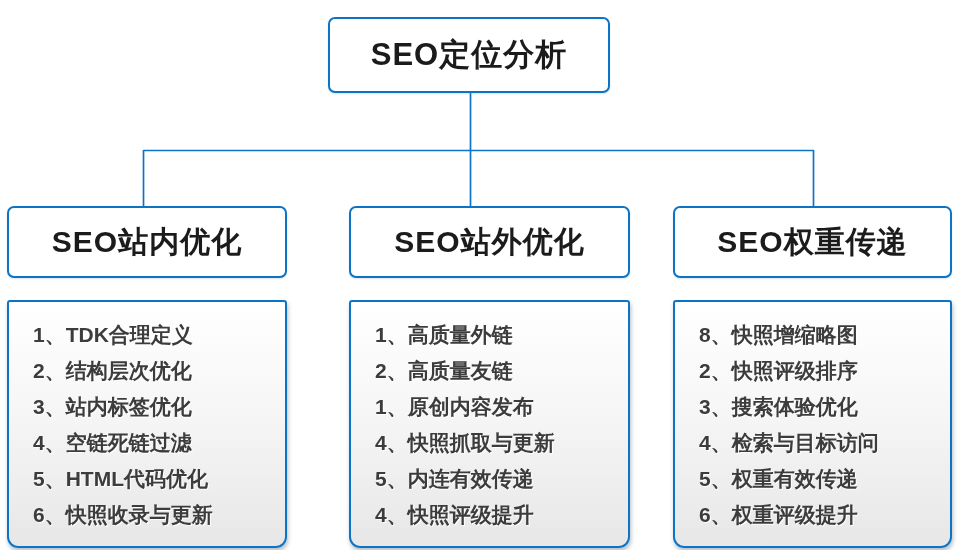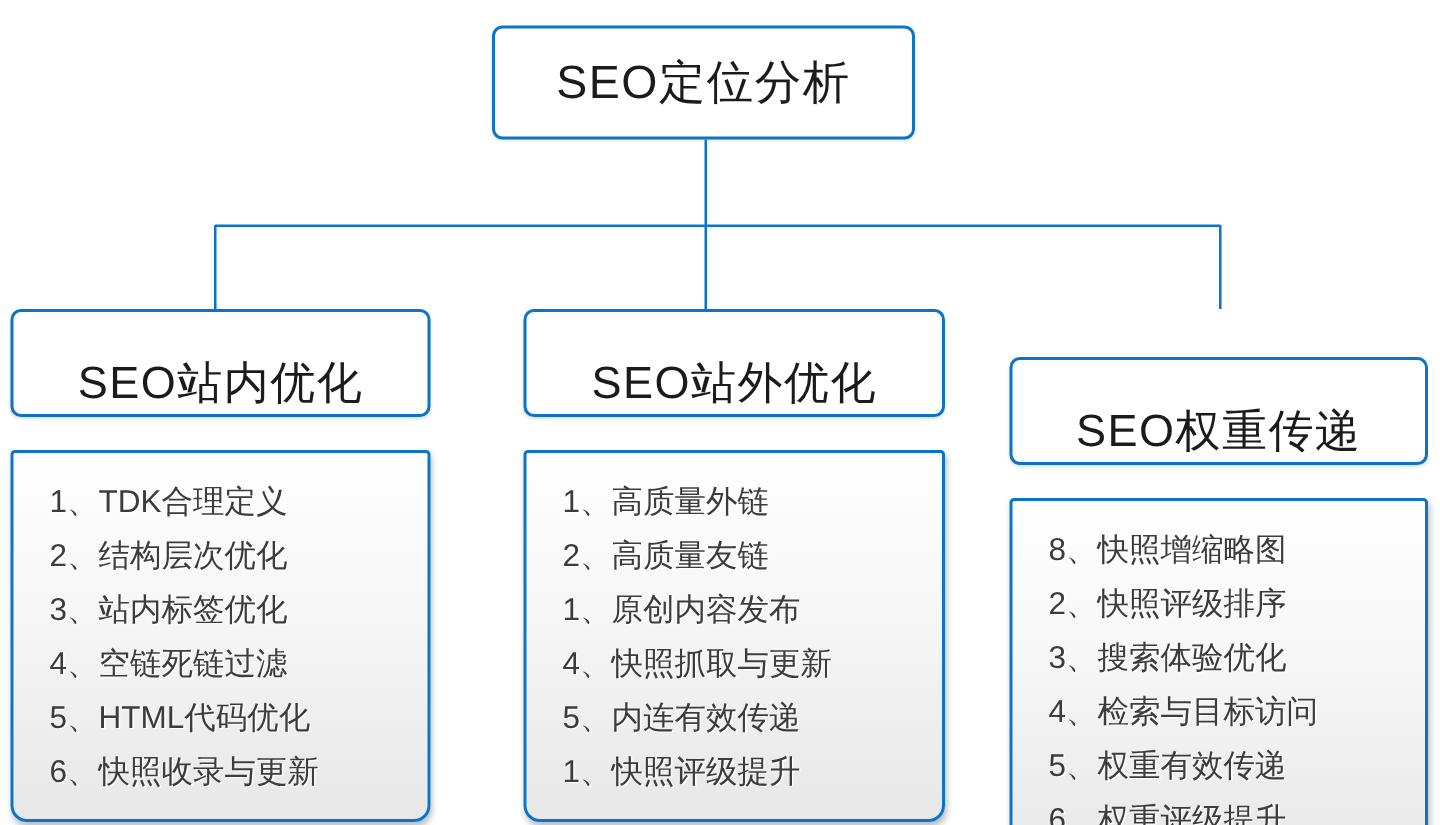--- a/index.html
+++ b/index.html
@@ -5,20 +5,21 @@
   * { margin: 0; padding: 0; box-sizing: border-box; }
   html, body { background: #ffffff; }
   body {
     font-family: "Liberation Sans", "DejaVu Sans", sans-serif;
     width: 960px; height: 550px; overflow: hidden;
   }
   .canvas {
     position: relative;
     width: 960px; height: 550px;
     background: #ffffff;
+    font-weight: bold;
   }
   .connectors {
     position: absolute; left: 0; top: 0;
     width: 960px; height: 550px;
     pointer-events: none;
   }
   .node {
     position: absolute;
     background: #ffffff;
     border: 2px solid #0c74c7;
@@ -26,21 +27,21 @@
     display: flex; align-items: center; justify-content: center;
     color: #1b1b1b;
     box-shadow: 0 1px 2px rgba(120,140,160,0.25);
   }
   .root-node {
     left: 328px; top: 17px; width: 282px; height: 76px;
     font-size: 31px; letter-spacing: 1px;
   }
   .header-node {
     top: 206px; height: 72px;
-    font-size: 30px; letter-spacing: 1px; align-items: flex-end;
+    font-size: 30px; letter-spacing: 1px;
   }
   .list-node {
     position: absolute;
     top: 300px; height: 248px;
     background: linear-gradient(180deg, #ffffff 0%, #f6f6f6 45%, #e7e7e7 100%);
     border: 2px solid #0c74c7;
     border-radius: 3px 3px 11px 11px;
     box-shadow: 1px 3px 4px rgba(100,110,120,0.45);
     padding: 15px 10px 0 24px;
   }
@@ -50,21 +51,21 @@
   .list-node li {
     font-size: 21px;
     line-height: 36px;
     color: #3c3c3c;
     text-shadow: 1px 1px 0 rgba(255,255,255,0.95);
     white-space: nowrap;
   }
   
   .col-0 .header-node, .col-0.list-node { left: 7px;  width: 280px; }
   .col-1 .header-node, .col-1.list-node { left: 329px; width: 281px; margin-left: 20px; }
-  .col-2 .header-node, .col-2.list-node { left: 673px; width: 279px; margin-top: 32px; }
+  .col-2 .header-node, .col-2.list-node { left: 673px; width: 279px; }
 </style>
 </head>
 <body>
 
 <div class="canvas">
 
   <svg class="connectors" viewBox="0 0 960 550" xmlns="http://www.w3.org/2000/svg">
 
     <line x1="470.5" y1="93" x2="470.5" y2="206" stroke="#0c74c7" stroke-width="1.7"></line>
 
@@ -100,21 +101,21 @@
       <span>SEO站外优化</span>
     </div>
   </div>
   <div class="list-node col-1">
     <ol>
       <li>1、高质量外链</li>
       <li>2、高质量友链</li>
       <li>1、原创内容发布</li>
       <li>4、快照抓取与更新</li>
       <li>5、内连有效传递</li>
-      <li>1、快照评级提升</li>
+      <li>4、快照评级提升</li>
     </ol>
   </div>
 
   <div class="col-2">
     <div class="node header-node">
       <span>SEO权重传递</span>
     </div>
   </div>
   <div class="list-node col-2">
     <ol>

